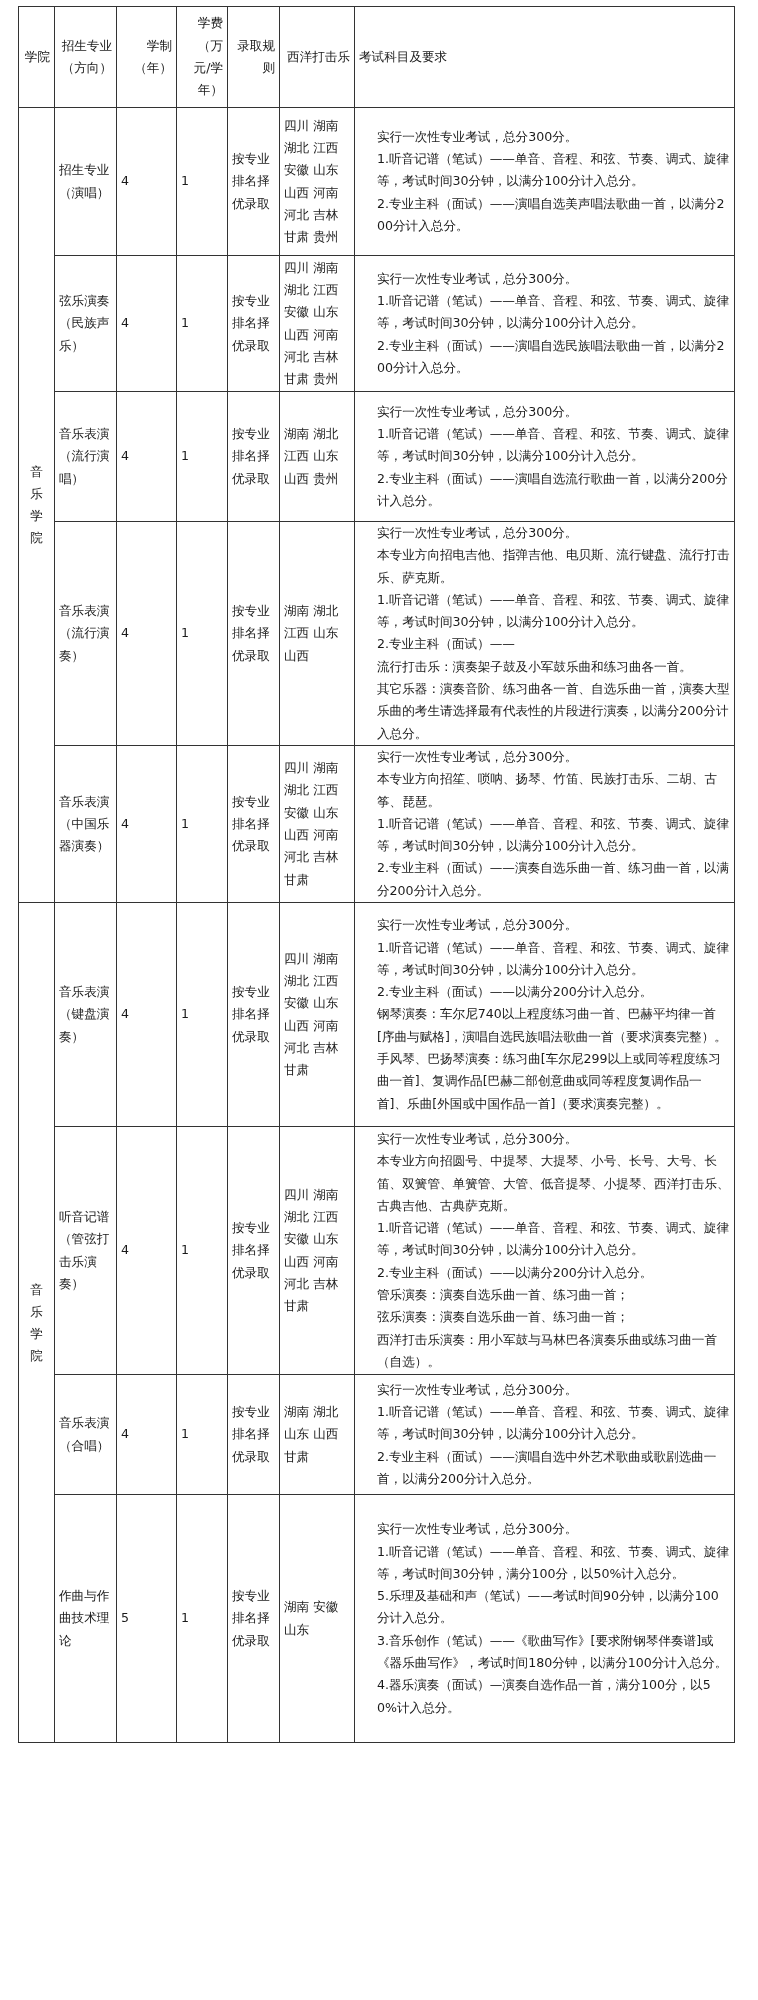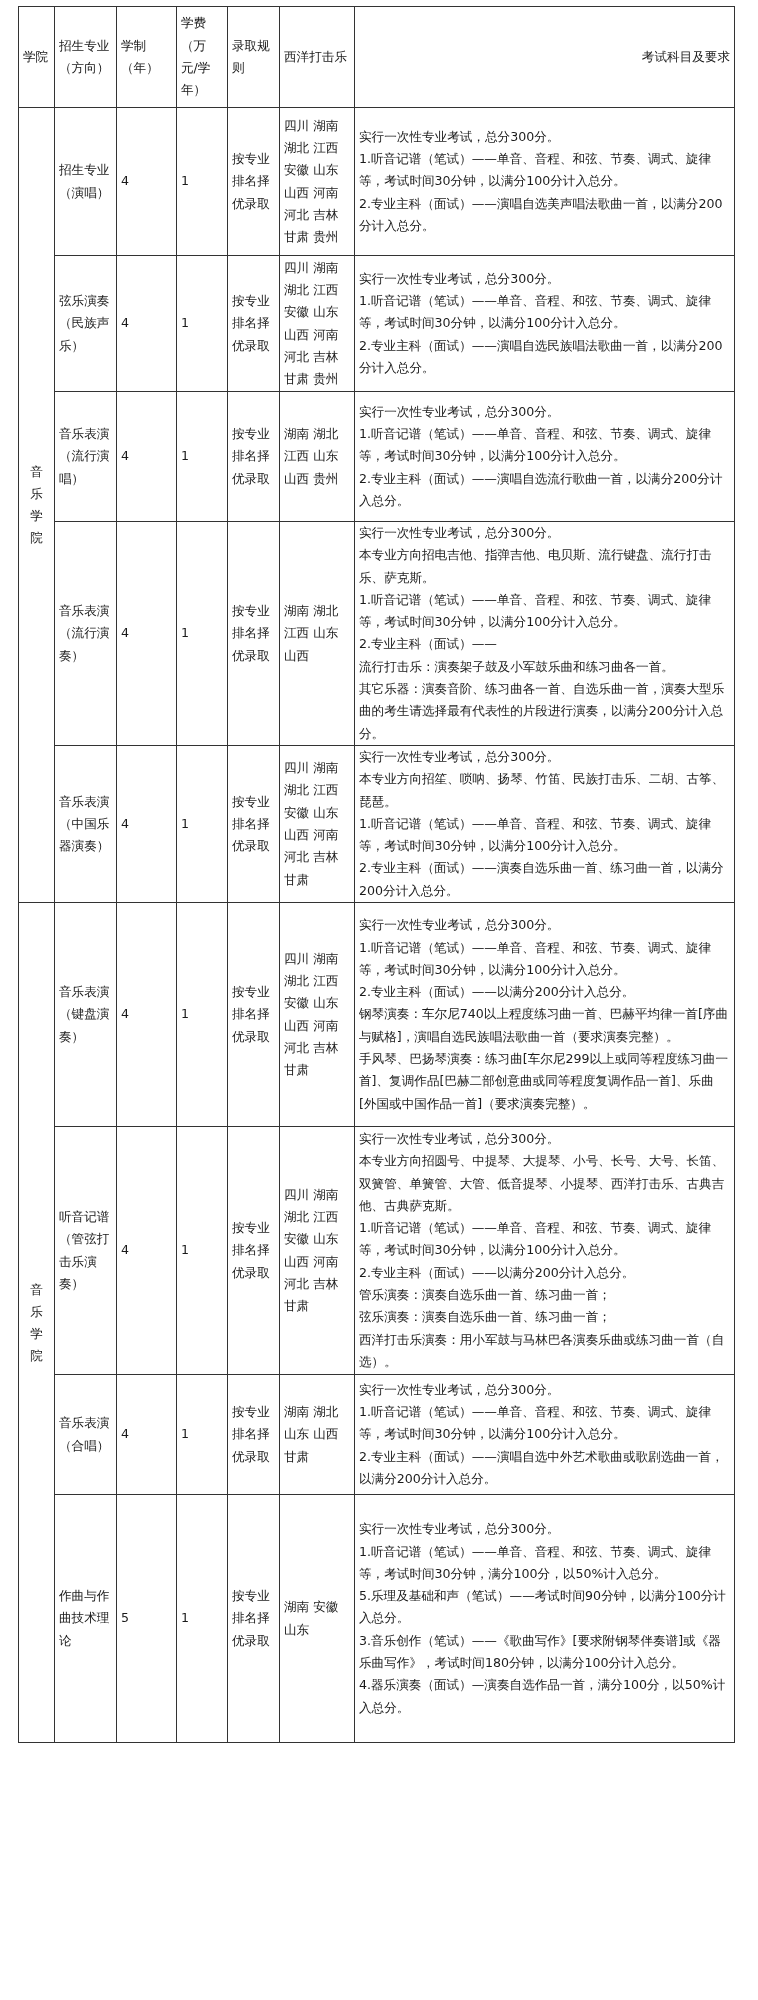--- a/index.html
+++ b/index.html
@@ -2,27 +2,27 @@
 <html><head>
 <meta charset="utf-8">
 <style>
   html, body { margin:0; padding:0; background:#ffffff; }
   body { width:758px; height:2000px; overflow:hidden; position:relative;
          font-family:"DejaVu Sans","Liberation Sans",sans-serif; color:#1a1a1a; }
   table.adm { position:absolute; left:18px; top:6px; border-collapse:collapse;
               table-layout:fixed; width:716px; }
   table.adm td, table.adm th { border:1.5px solid #333; vertical-align:middle;
               font-size:12.6px; line-height:22.3px; font-weight:normal; padding:0 4px; word-break:break-all; }
-  th { text-align:left; }
-  th.c-exam { text-align:right;margin-left:13px; }
+  th { text-align:right; }
+  th.c-exam { text-align:left;margin-left:13px; }
   td.college { padding:0 4px; text-align:center; }
   td.college span { display:block; width:14px; margin:0 auto; line-height:22px; }
   td.num { text-align:left; }
   td.exam { padding:1px 4px 2px 4px; }
-  .exam .line { display:block; }
+  .exam .line { display:block;margin-left:18px; }
 </style>
 </head>
 <body>
 
 <table class="adm">
   <colgroup>
     <col style="width:36px">
       <col style="width:62px">
       <col style="width:60px">
       <col style="width:51px">

